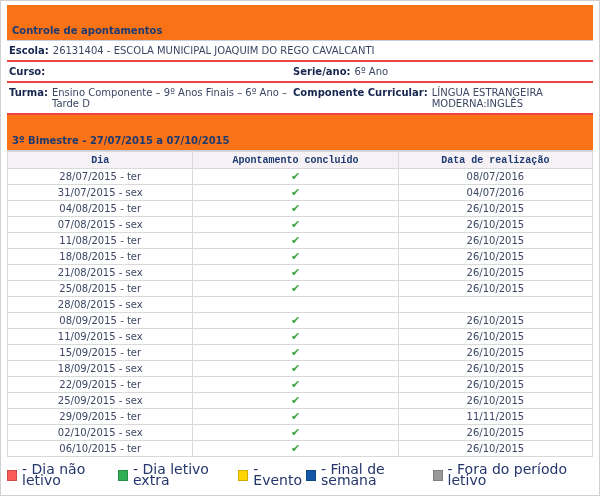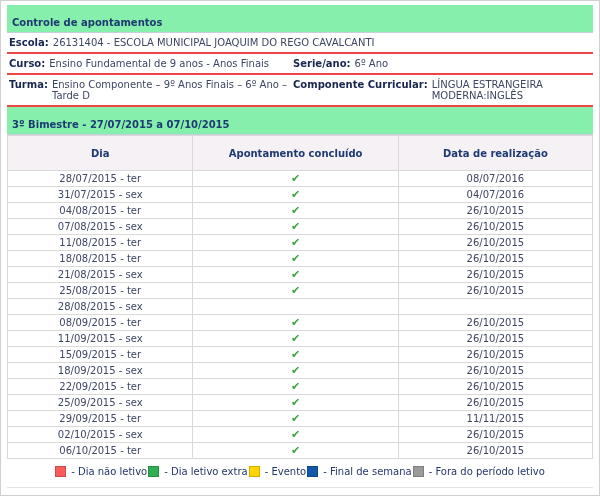--- a/index.html
+++ b/index.html
@@ -8,25 +8,25 @@
   #screen {
     width:600px; height:496px;
     border:1px solid #d0d0d0;
     background:#fff;
     padding:4px 6px;
     overflow:hidden;
   }
   #content { border-bottom:1px solid #e3e3e3; padding-bottom:10px; }
 
   .bar {
-    background:#86efac;
+    background:#f97316;
     border-bottom:1px solid #c6cfdd;
     color:#1d3a72;
     font-size:10px; font-weight:bold;
-    padding:12px 4px 4px 5px;
+    padding:20px 4px 4px 5px;
     line-height:11px;
   }
   .info-row {
     display:flex;
     border-bottom:2px solid #ef4444;
     font-size:10px; line-height:11px;
     padding:4px 2px;
     color:#3d4663;
   }
   .info-row .lbl { font-weight:bold; color:#16264f; margin-right:4px; white-space:nowrap; }
@@ -46,31 +46,32 @@
     text-align:center;
     padding:2px 2px;
     line-height:11px;
     height:15px;
     overflow:hidden;
   }
   table.appt th {
     background:#f5f1f5;
     color:#1d3a72;
     font-weight:bold;
-    height:35px;
+    height:17px;
+    font-family:Liberation Mono, monospace;
   }
   table.appt td { color:#3d4663; background:#fff; }
   td.red { color:#f07c7c; }
   .check { color:#3aa43d; font-size:11px; font-weight:bold; line-height:10px; }
 
   .legend {
     display:flex; justify-content:center; align-items:center;
     gap:1px;
     margin-top:7px;
-    font-size:10px; color:#24366b;
+    font-size:14px; color:#24366b;
     line-height:11px;
   }
   .legend-item { display:flex; align-items:center; }
   .swatch {
     width:11px; height:11px;
     display:inline-block;
     margin-right:5px;
     border:1px solid rgba(0,0,0,0.18);
   }
 </style>
@@ -83,21 +84,20 @@
     <div class="bar">Controle de apontamentos</div>
 
     <div class="info-row">
       <span class="lbl">Escola:</span>
       <span>26131404 - ESCOLA MUNICIPAL JOAQUIM DO REGO CAVALCANTI</span>
     </div>
 
     <div class="info-row">
       <span class="info-col-left">
         <span class="lbl">Curso:</span>
-        <span>Ensino Fundamental de 9 anos - Anos Finais</span>
       </span>
       <span class="info-col-right">
         <span class="lbl">Serie/ano:</span>
         <span>6º Ano</span>
       </span>
     </div>
 
     <div class="info-row">
       <span class="info-col-left">
         <span class="lbl">Turma:</span>

